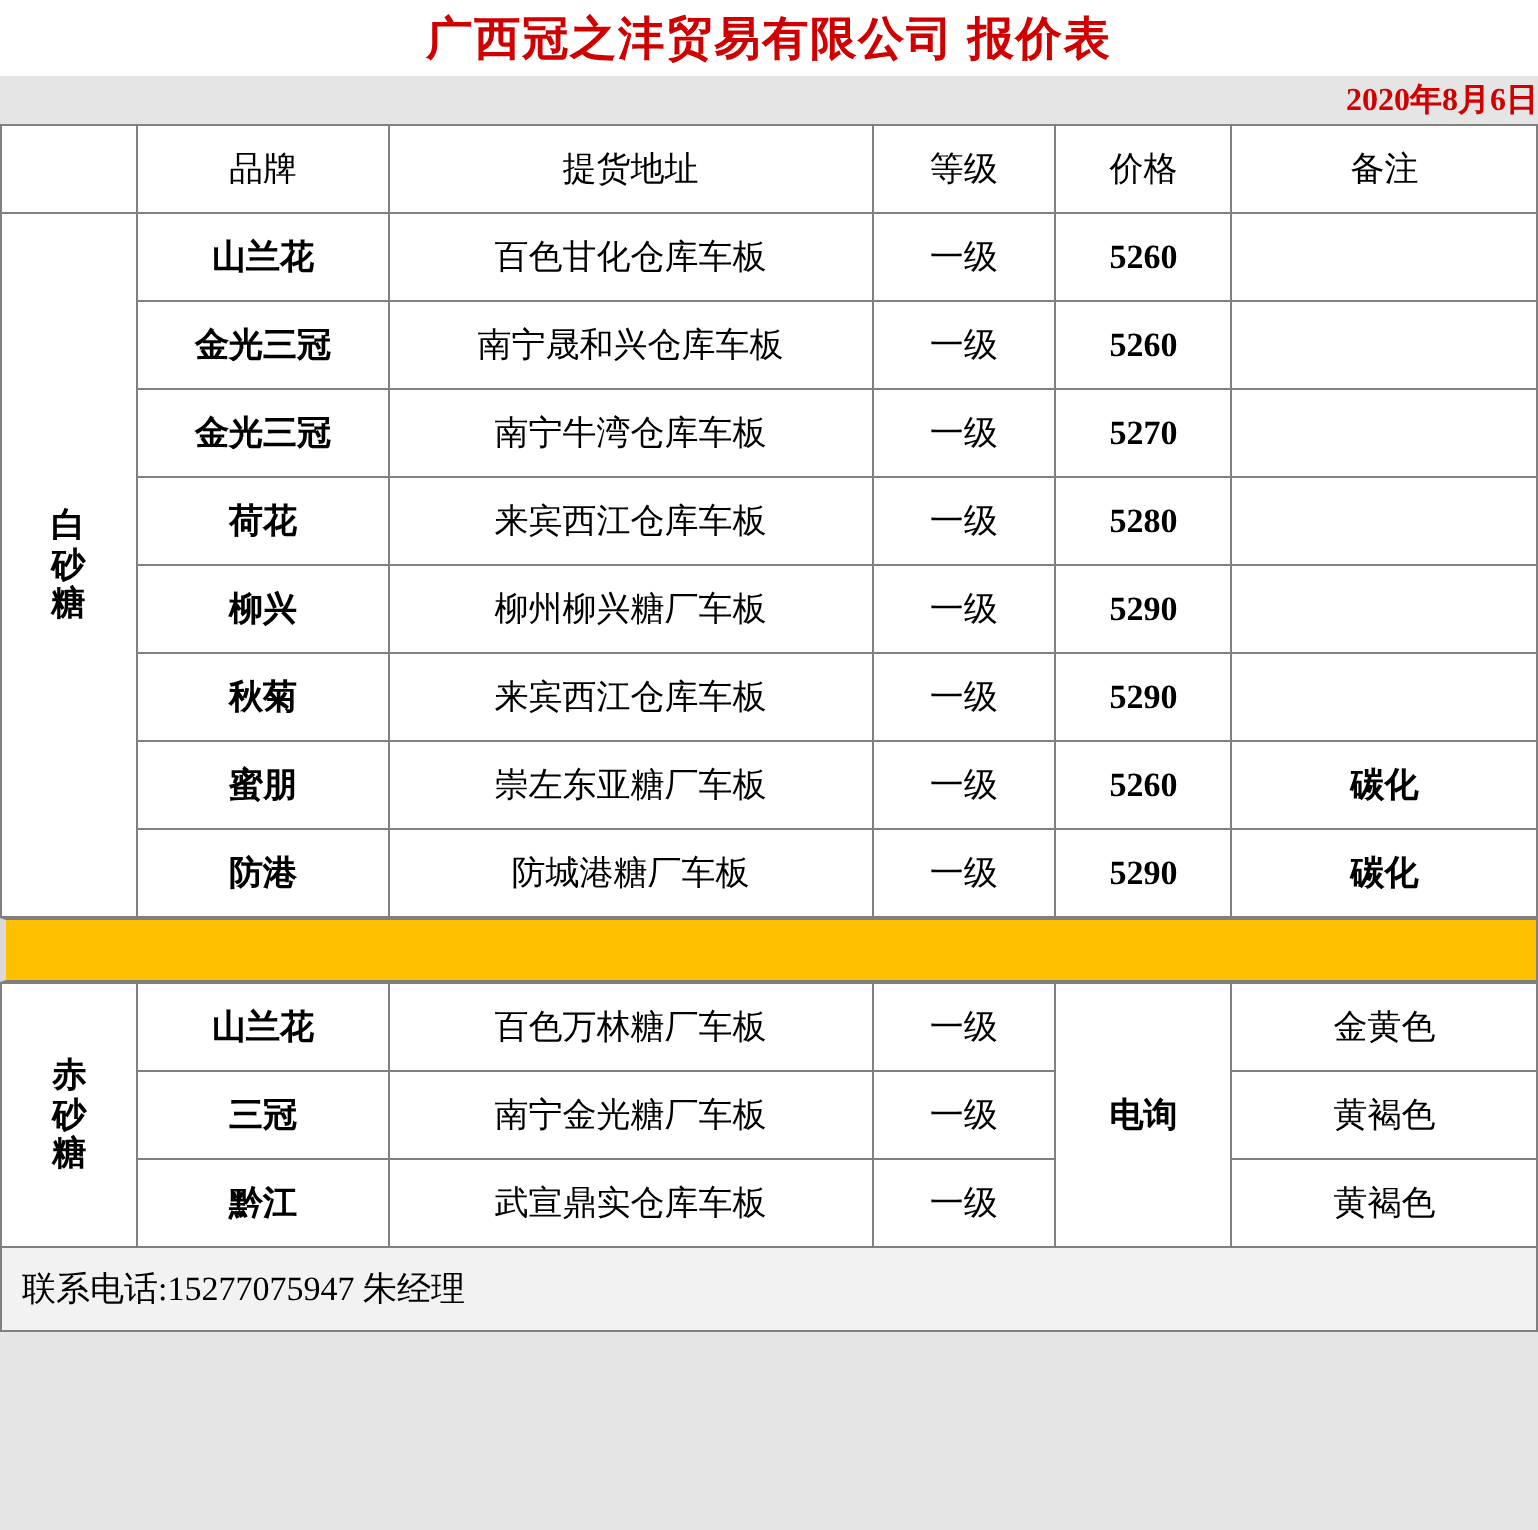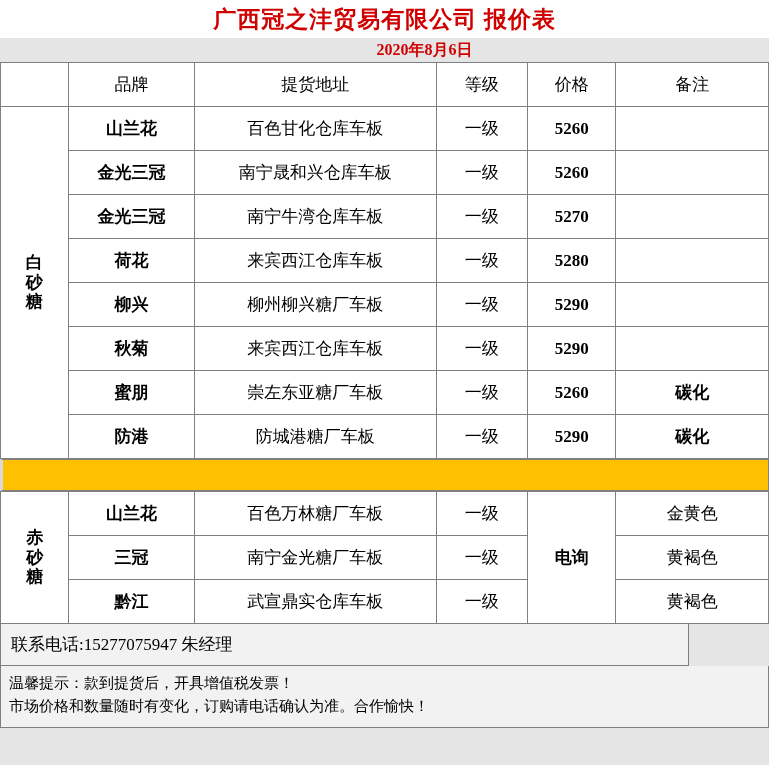--- a/index.html
+++ b/index.html
@@ -32,21 +32,21 @@
     color: #d00000;
     font-size: 23px;
     font-weight: bold;
     font-family: "Liberation Serif", serif;
     letter-spacing: 1px;
   }
   .date-row {
     height: 24px;
     display: flex;
     align-items: center;
-    justify-content: center;
+    justify-content: flex-end;
     padding-left: 80px;
     box-sizing: border-box;
   }
   .doc-date {
     color: #d00000;
     font-size: 16px;
     font-weight: bold;
     font-family: "Liberation Serif", serif;
   }
 
@@ -137,21 +137,21 @@
     background: #f2f2f2;
     border: 1px solid #808080;
     border-top: none;
     box-sizing: border-box;
     display: flex;
     align-items: center;
     padding-left: 10px;
     font-family: "Liberation Serif", serif;
     font-size: 17px;
     color: #000000;
-    width: 689px;
+    width: 769px;
   }
   .footer-note {
     height: 62px;
     background: #f2f2f2;
     border: 1px solid #808080;
     border-top: none;
     box-sizing: border-box;
     padding: 6px 0 0 8px;
     font-family: "Liberation Serif", serif;
     font-size: 15px;
@@ -294,18 +294,14 @@
         <td class="grade">一级</td>
         <td class="note">黄褐色</td>
       </tr>
     </tbody>
   </table>
 
   <div class="footer-contact">
     <span>联系电话:15277075947  朱经理</span>
   </div>
 
-  <div class="footer-note">
-    <div>温馨提示：款到提货后，开具增值税发票！</div>
-    <div>市场价格和数量随时有变化，订购请电话确认为准。合作愉快！</div>
-  </div>
 
 </div>
 
 </body></html>

